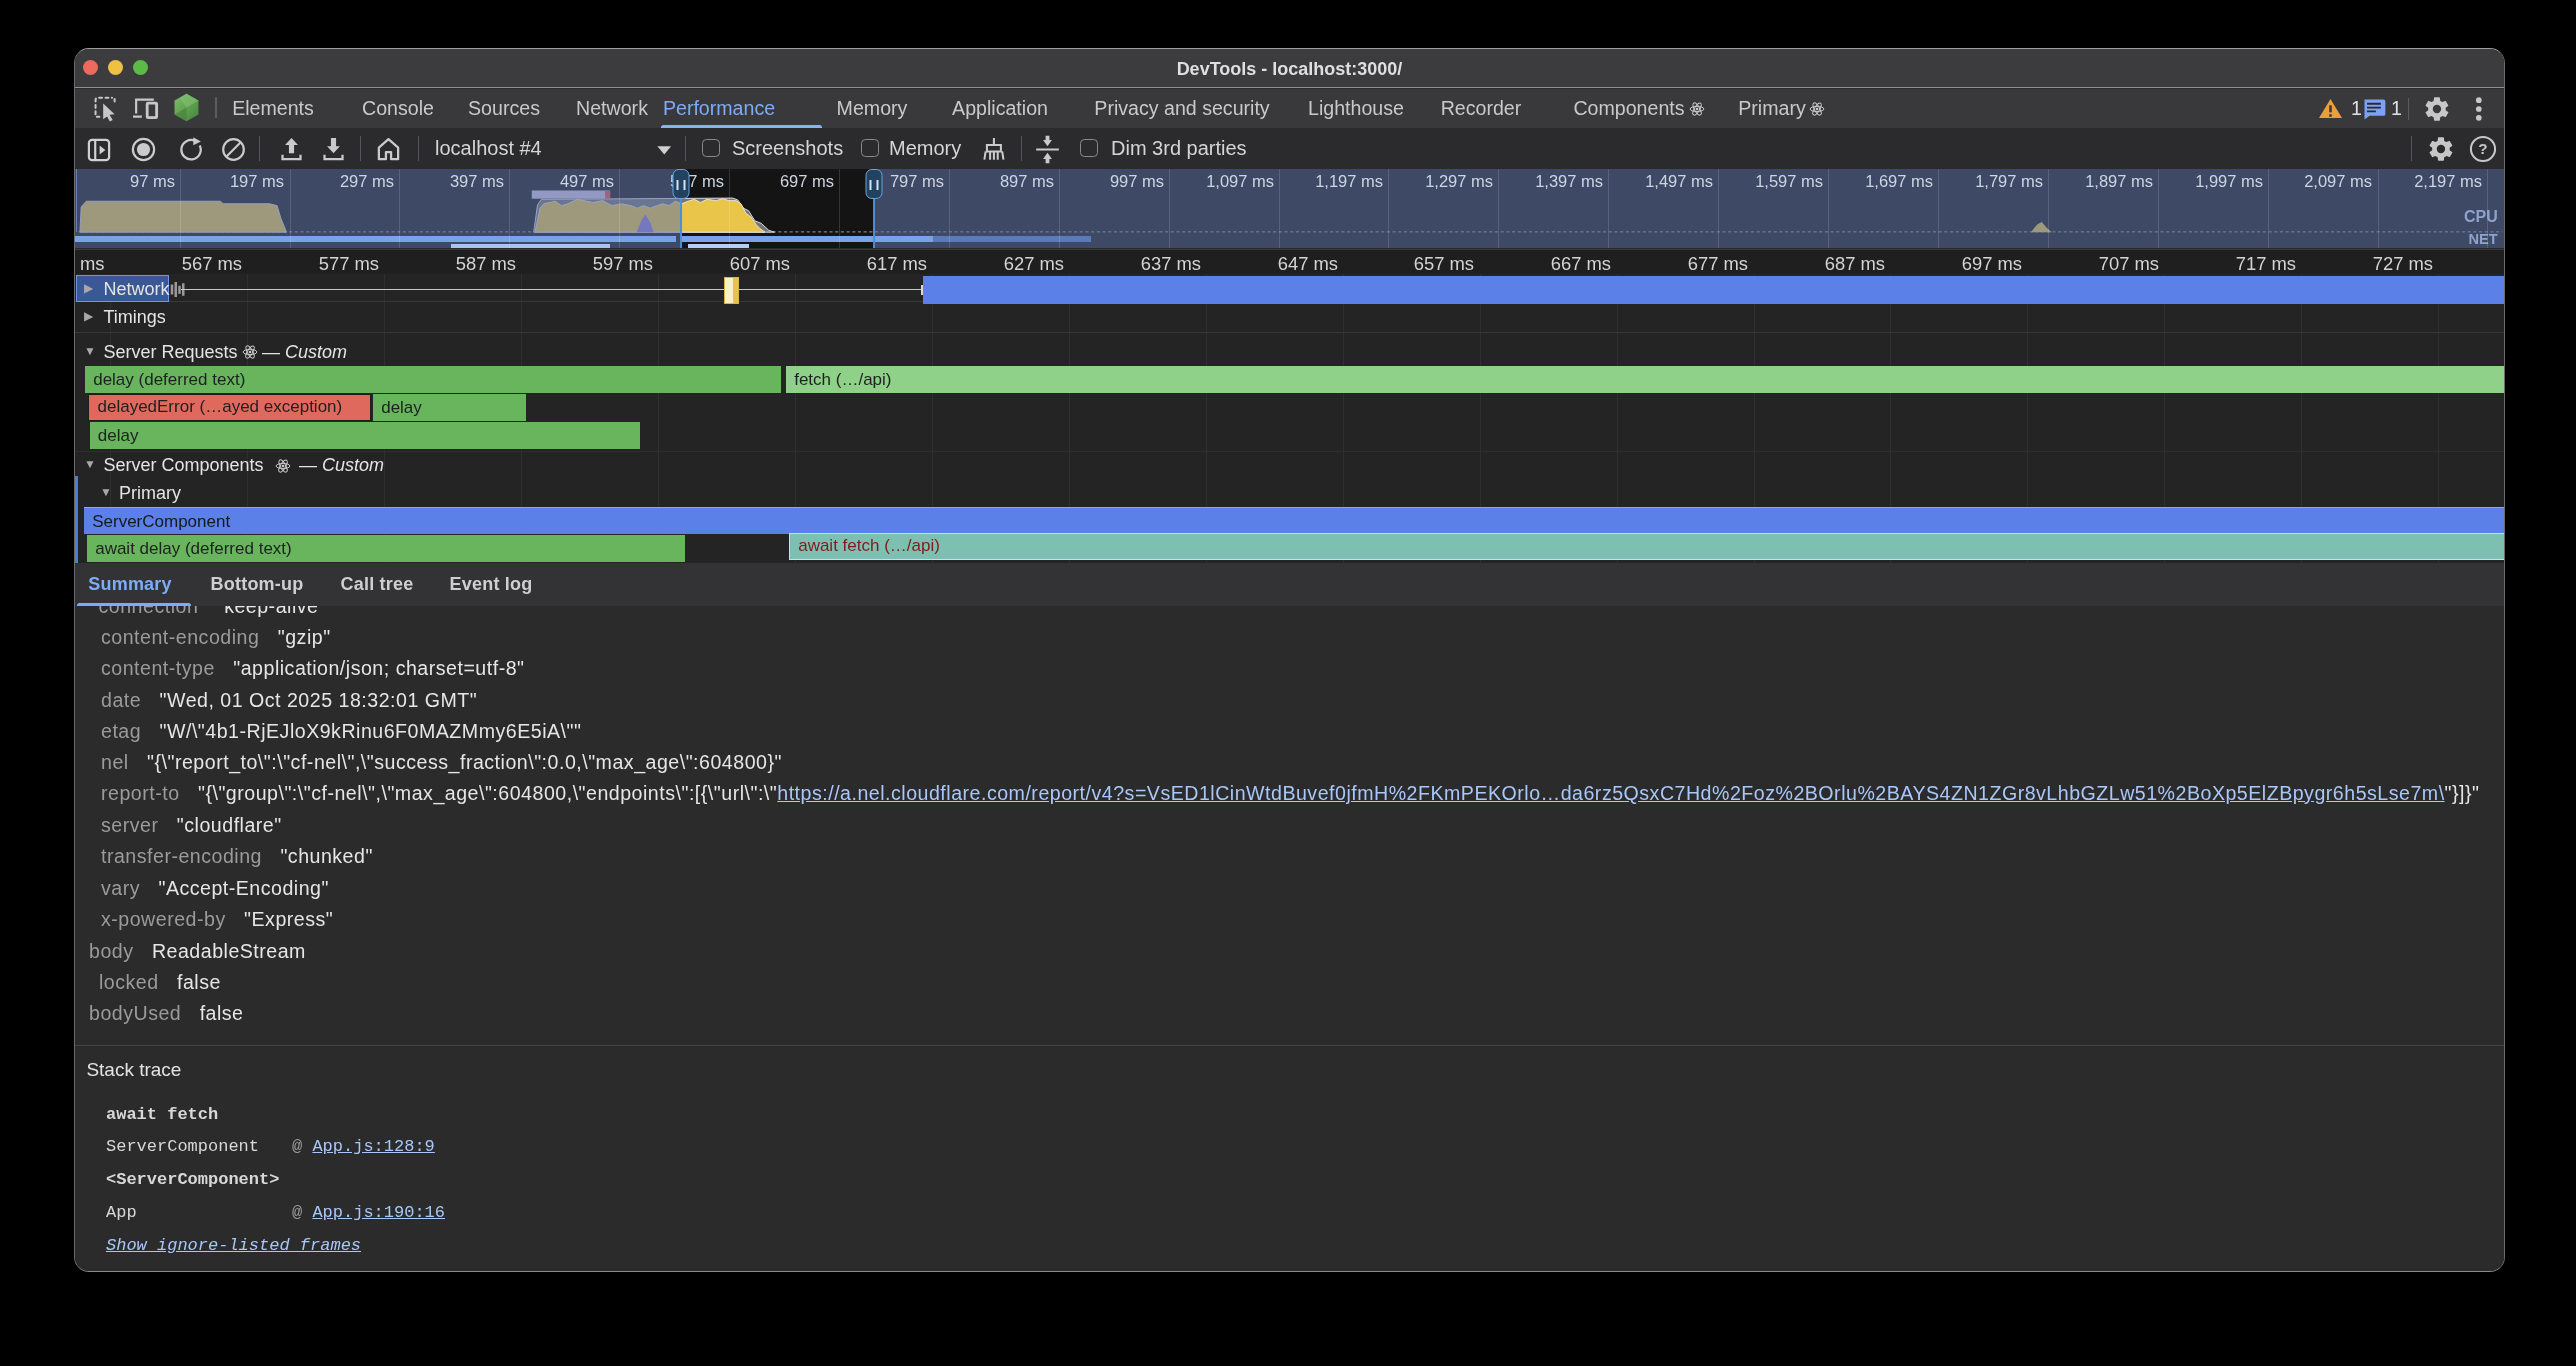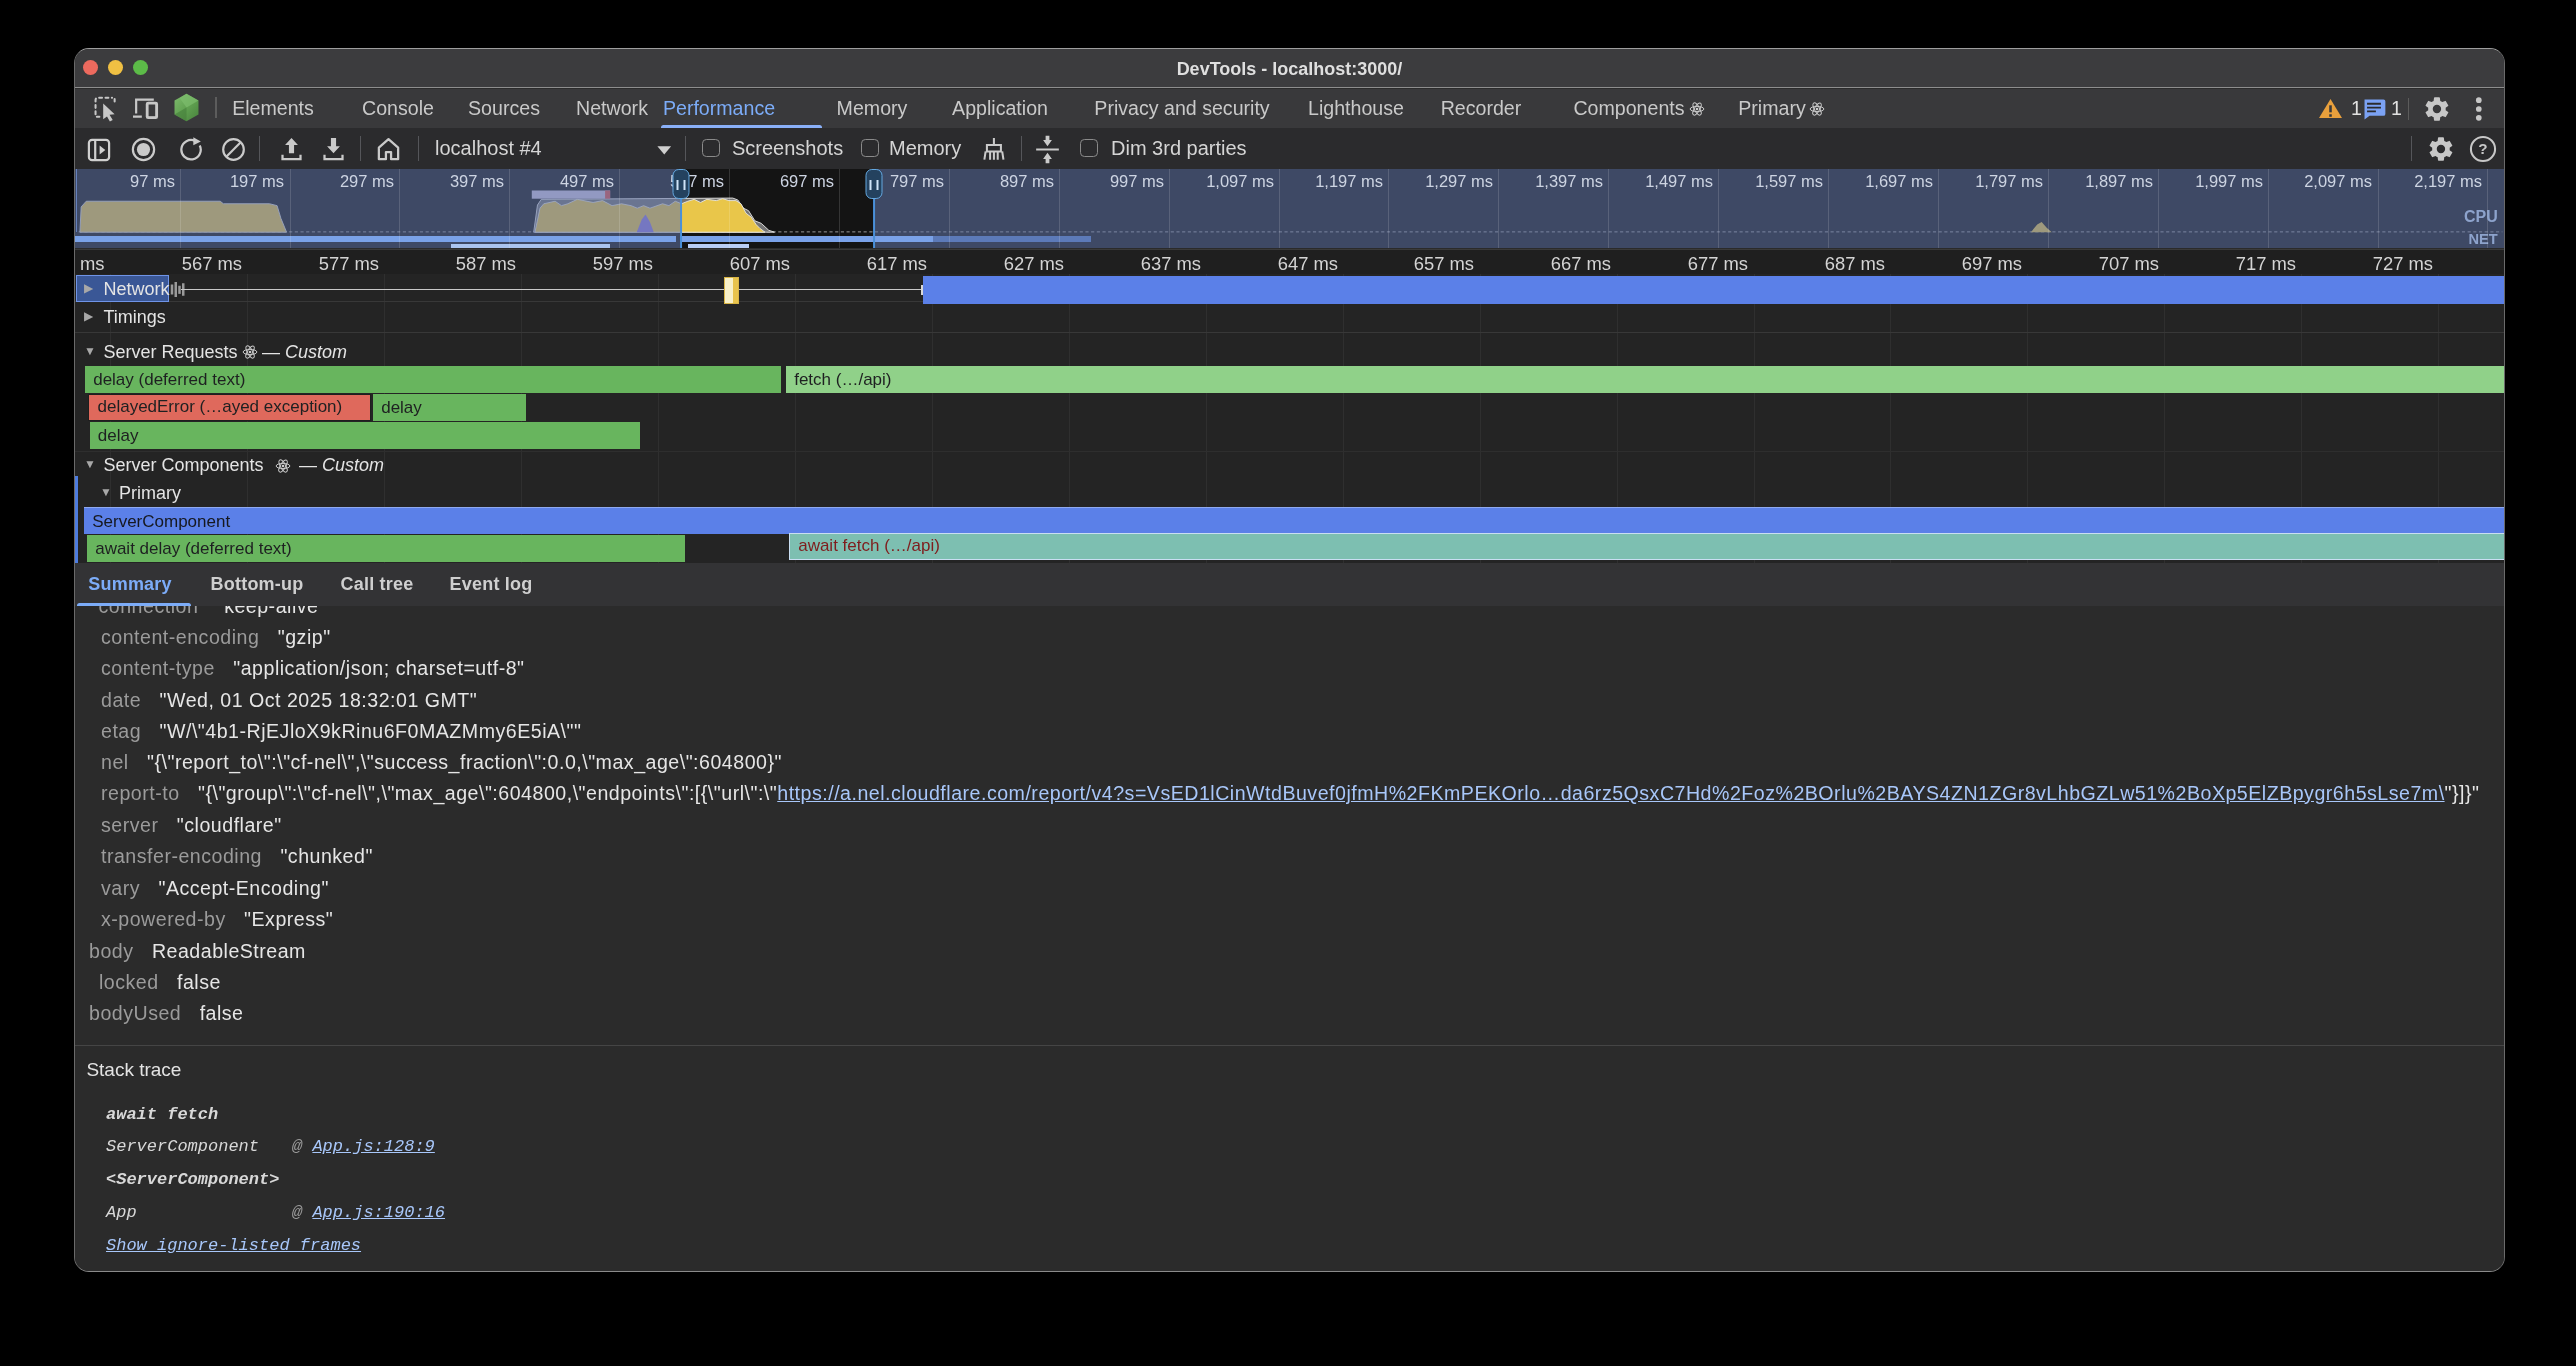--- a/index.html
+++ b/index.html
@@ -51,21 +51,21 @@
   .stab { position:absolute; top:0; height:43px; line-height:42px; font-size:18px; font-weight:bold; color:#cfcfcf; transform:translateX(-50%); letter-spacing:0.2px; }
   .stab.sel { color:#7cacf8; }
   #sumline { position:absolute; top:40px; left:1.9px; width:114px; height:3.2px; background:#7cacf8; border-radius:2.5px 2.5px 0 0; }
   
   #content { position:absolute; left:0; top:557px; width:100%; height:439px; background:#2b2b2b; overflow:hidden; }
   .srow { position:absolute; height:21.6px; line-height:21.6px; font-size:19.6px; letter-spacing:0.5px; white-space:nowrap; }
   .skey { color:#9b9b9b; } .sval { color:#e6e6e6; margin-left:18.4px; }
   .slink { color:#a8c7fa; text-decoration:underline; }
   
   #stack { position:absolute; left:0; top:996px; width:100%; height:228px; background:#2b2b2b; border-top:1.3px solid #454545; }
-  .mono { font-family:"Liberation Mono", monospace; font-size:17px; color:#d8d8d8;font-style:italic; }
+  .mono { font-family:"Liberation Mono", monospace; font-size:17px; color:#d8d8d8; }
   .mrow { position:absolute; height:20px; line-height:20px; white-space:nowrap; }
   .mono.slink, .mrow .slink { color:#a8c7fa; }
 </style>
 </head>
 <body>
 <div id="win">
 
   <div id="titlebar">
     <div class="tl" style="left:7.6px; background:#ed6a5e;"></div>
     <div class="tl" style="left:33px; background:#f0c043;"></div>

